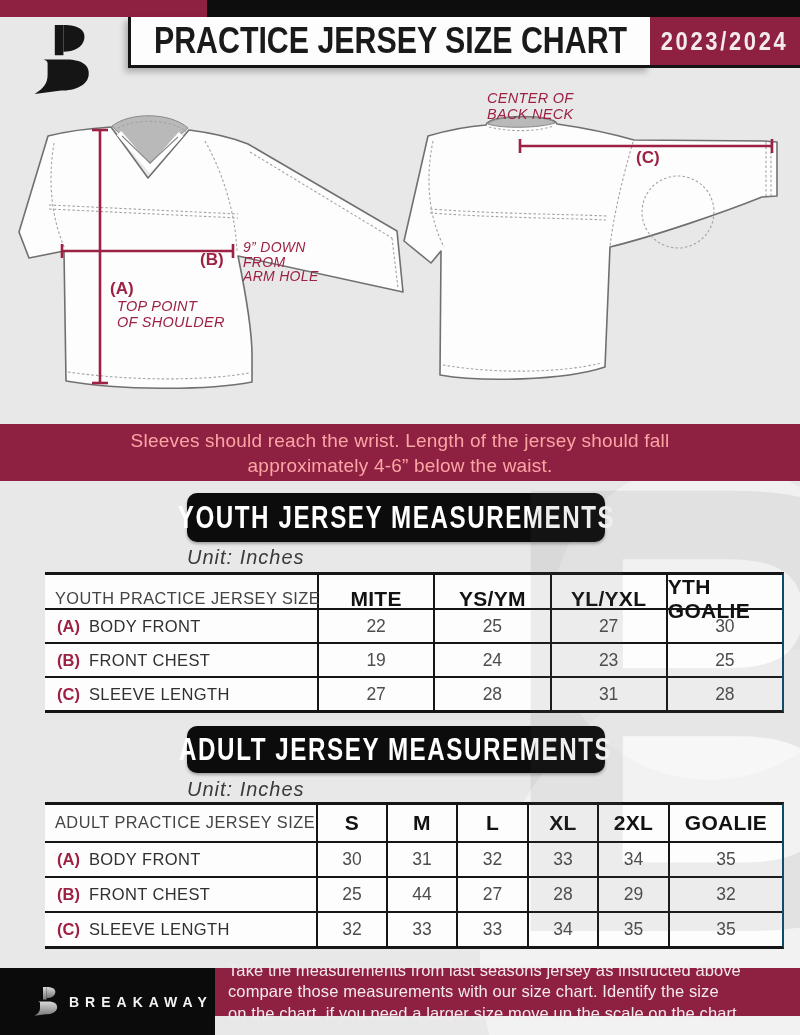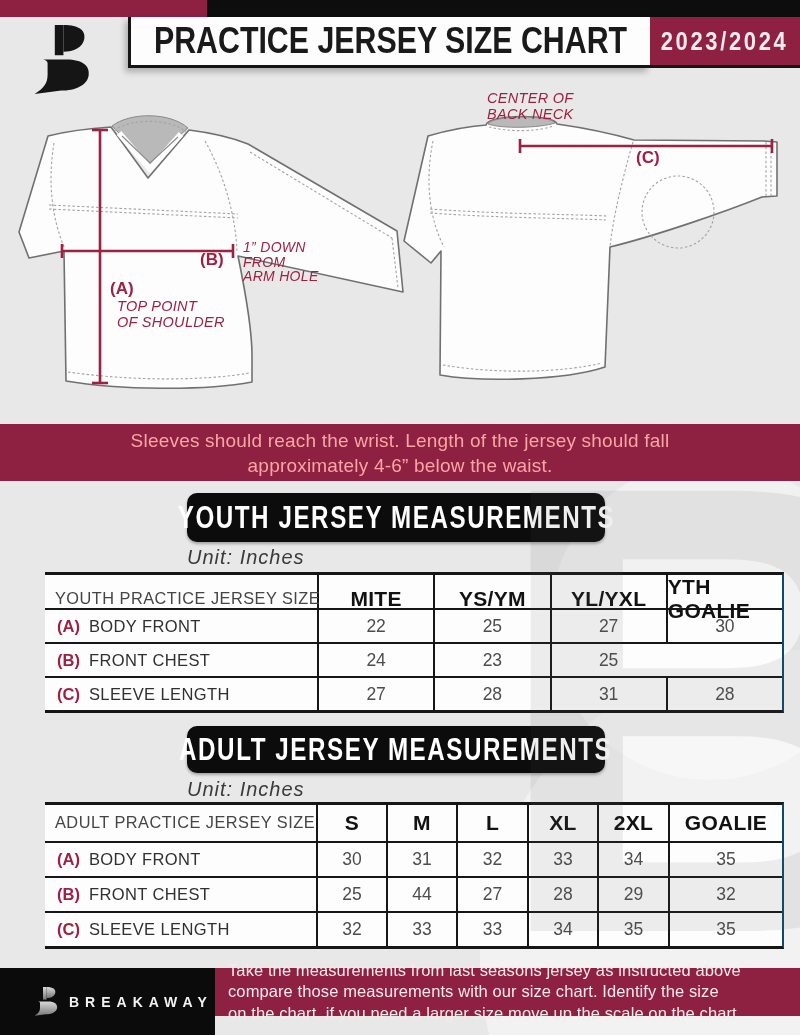--- a/index.html
+++ b/index.html
@@ -155,21 +155,21 @@
     </g>
   </svg>
 
   <div class="ann bold" style="left:110px;top:279px;">(A)</div>
   <div class="ann cap" style="left:117px;top:299px;">
     <div>TOP POINT</div>
     <div>OF SHOULDER</div>
   </div>
   <div class="ann bold" style="left:200px;top:250px;">(B)</div>
   <div class="ann cap" style="left:243px;top:240px;font-size:14px;line-height:14.5px;">
-    <div>1” DOWN</div>
+    <div>9” DOWN</div>
     <div>FROM</div>
     <div>ARM HOLE</div>
   </div>
   <div class="ann bold" style="left:636px;top:148px;">(C)</div>
   <div class="ann cap" style="left:487px;top:91px;">
     <div>CENTER OF</div>
     <div>BACK NECK</div>
   </div>
 
   <div class="note-banner">
@@ -200,20 +200,21 @@
       <div class="tcell val num">22</div>
       <div class="tcell val num">25</div>
       <div class="tcell val num">27</div>
       <div class="tcell val num">30</div>
     </div>
     <div class="trow tdata">
       <div class="tcell lab">
         <span class="rowkey">(B)</span>
         <span class="rowlabel">FRONT CHEST</span>
       </div>
+      <div class="tcell val num">19</div>
       <div class="tcell val num">24</div>
       <div class="tcell val num">23</div>
       <div class="tcell val num">25</div>
     </div>
     <div class="trow tdata">
       <div class="tcell lab">
         <span class="rowkey">(C)</span>
         <span class="rowlabel">SLEEVE LENGTH</span>
       </div>
       <div class="tcell val num">27</div>

